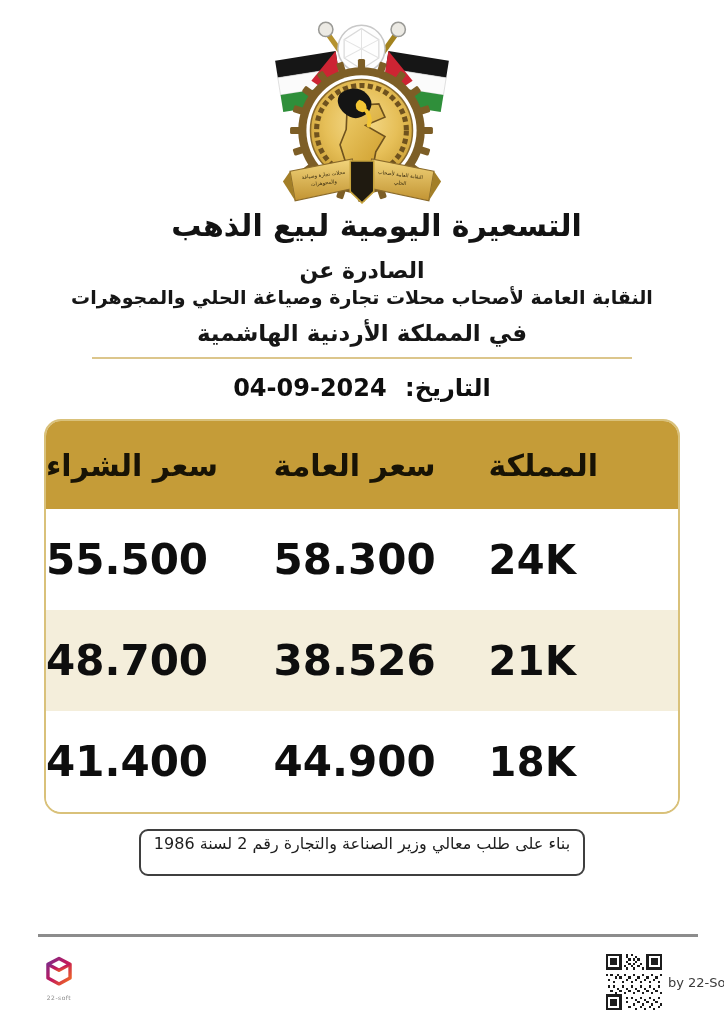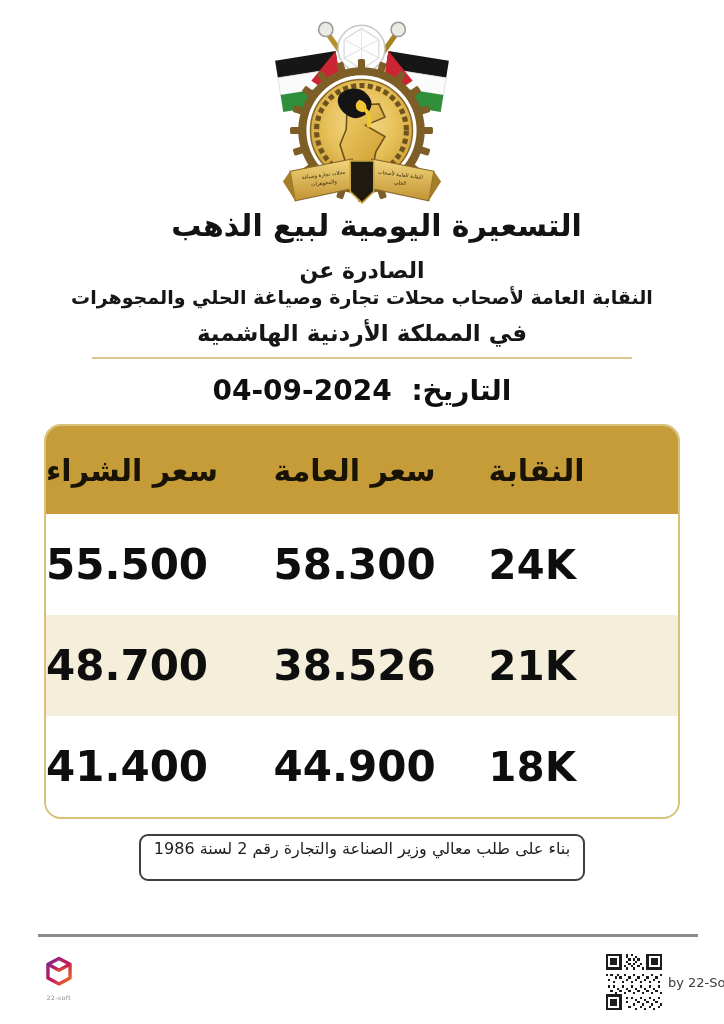--- a/index.html
+++ b/index.html
@@ -10,21 +10,21 @@
     color:#161616;
   }
   .logo-wrap { display:flex; justify-content:center; padding-top:8px; height:202px; }
 
   .title { text-align:center; font-size:30px; font-weight:700; color:#131313; margin-top:6px; direction:rtl;padding-left:29px; }
   .issued { text-align:center; font-size:22px; font-weight:600; margin-top:15px; direction:rtl; }
   .issuer { text-align:center; font-size:19px; font-weight:600; margin-top:3px; direction:rtl; }
   .country { text-align:center; font-size:23px; font-weight:600; margin-top:12px; direction:rtl; }
   .gold-underline { width:540px; height:2px; background:#dcc68c; margin:11px auto 0; }
 
-  .date-line { text-align:center; font-size:28px; font-weight:800; margin-top:15px; direction:rtl; color:#0f0f0f; }
+  .date-line { text-align:center; font-size:24px; font-weight:800; margin-top:15px; direction:rtl; color:#0f0f0f; }
   .date-line .dval { direction:ltr; unicode-bidi:embed; margin-right:10px; }
 
   .price-table {
     width:636px; margin:17px auto 0; direction:rtl;
     border:2px solid #d9c17a; border-radius:17px; overflow:hidden; background:#fff;
   }
   .t-head {
     display:grid; grid-template-columns:30% 34% 36%; align-items:center;
     background:#c59c38; height:88px; font-size:30px; font-weight:700; color:#181305;
   }
@@ -158,21 +158,21 @@
 <div class="country">في المملكة الأردنية الهاشمية</div>
 <div class="gold-underline"></div>
 
 <div class="date-line">
   <span>التاريخ:</span>
   <span class="dval">04-09-2024</span>
 </div>
 
 <div class="price-table">
   <div class="t-head">
-    <div class="cell">النقابة</div>
+    <div class="cell">المملكة</div>
     <div class="cell">سعر العامة</div>
     <div class="cell">سعر الشراء</div>
   </div>
   <div class="t-row">
     <div class="cell karat">24K</div>
     <div class="cell">58.300</div>
     <div class="cell">55.500</div>
   </div>
   <div class="t-row alt">
     <div class="cell karat">21K</div>

